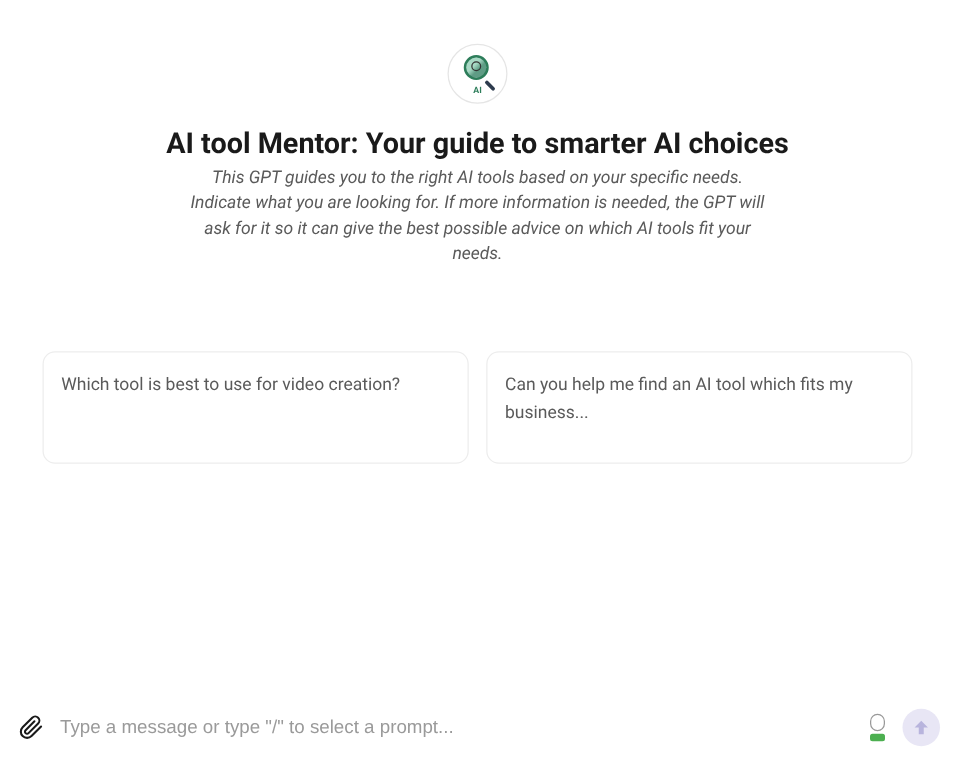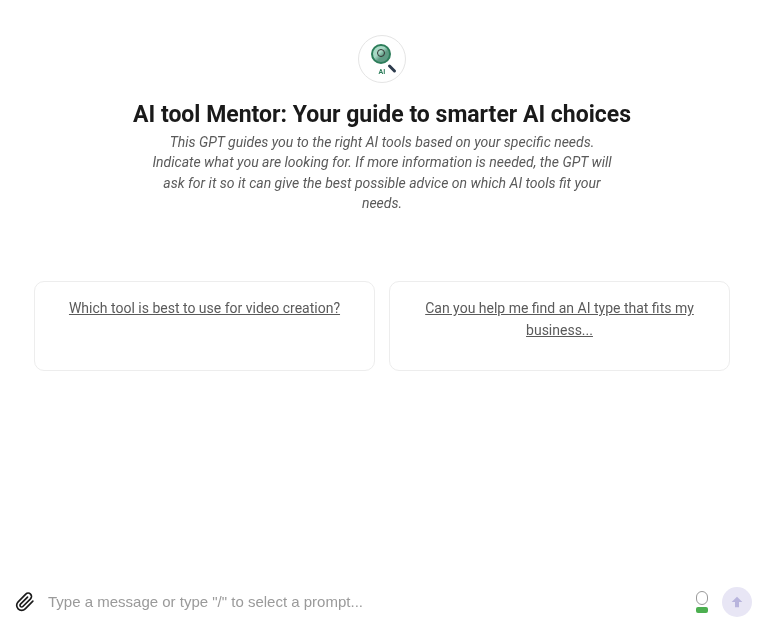--- a/index.html
+++ b/index.html
@@ -98,28 +98,27 @@
     }
     .suggestion-card {
       flex: 1;
       border: 1px solid #ededed;
       border-radius: 10px;
       padding: 16px 14px;
       font-size: 14px;
       color: #5a5a5a;
       line-height: 1.55;
       cursor: pointer;
-      text-align: center;
+      text-align: left;
       background: #fff;
       min-height: 90px;
-      text-decoration: underline;
     }
     .input-bar {
       position: absolute;
-      bottom: 8px;
+      bottom: 28px;
       left: 0;
       right: 0;
       display: flex;
       align-items: center;
       padding: 0 12px;
       gap: 10px;
     }
     .attach-btn {
       width: 26px;
       height: 26px;
@@ -195,21 +194,21 @@
       <div class="magnifier-handle"></div>
       <div class="ai-label">AI</div>
     </div>
   </div>
   <h1 class="title">AI tool Mentor: Your guide to smarter AI choices</h1>
   <p class="description">This GPT guides you to the right AI tools based on your specific needs. Indicate what you are looking for. If more information is needed, the GPT will ask for it so it can give the best possible advice on which AI tools fit your needs.</p>
 </div>
 
 <div class="suggestions">
   <div class="suggestion-card">Which tool is best to use for video creation?</div>
-  <div class="suggestion-card">Can you help me find an AI type that fits my business...</div>
+  <div class="suggestion-card">Can you help me find an AI tool which fits my business...</div>
 </div>
 
 <div class="input-bar">
   <div class="attach-btn">
     <svg width="20" height="22" viewBox="0 0 24 24" fill="none" stroke="currentColor" stroke-width="2" stroke-linecap="round" stroke-linejoin="round">
       <path d="M21.44 11.05l-9.19 9.19a6 6 0 0 1-8.49-8.49l9.19-9.19a4 4 0 0 1 5.66 5.66l-9.2 9.19a2 2 0 0 1-2.83-2.83l8.49-8.48"></path>
     </svg>
   </div>
   <input class="message-input" type="text" placeholder="Type a message or type &quot;/&quot; to select a prompt..." style="">
   <div class="right-controls">

